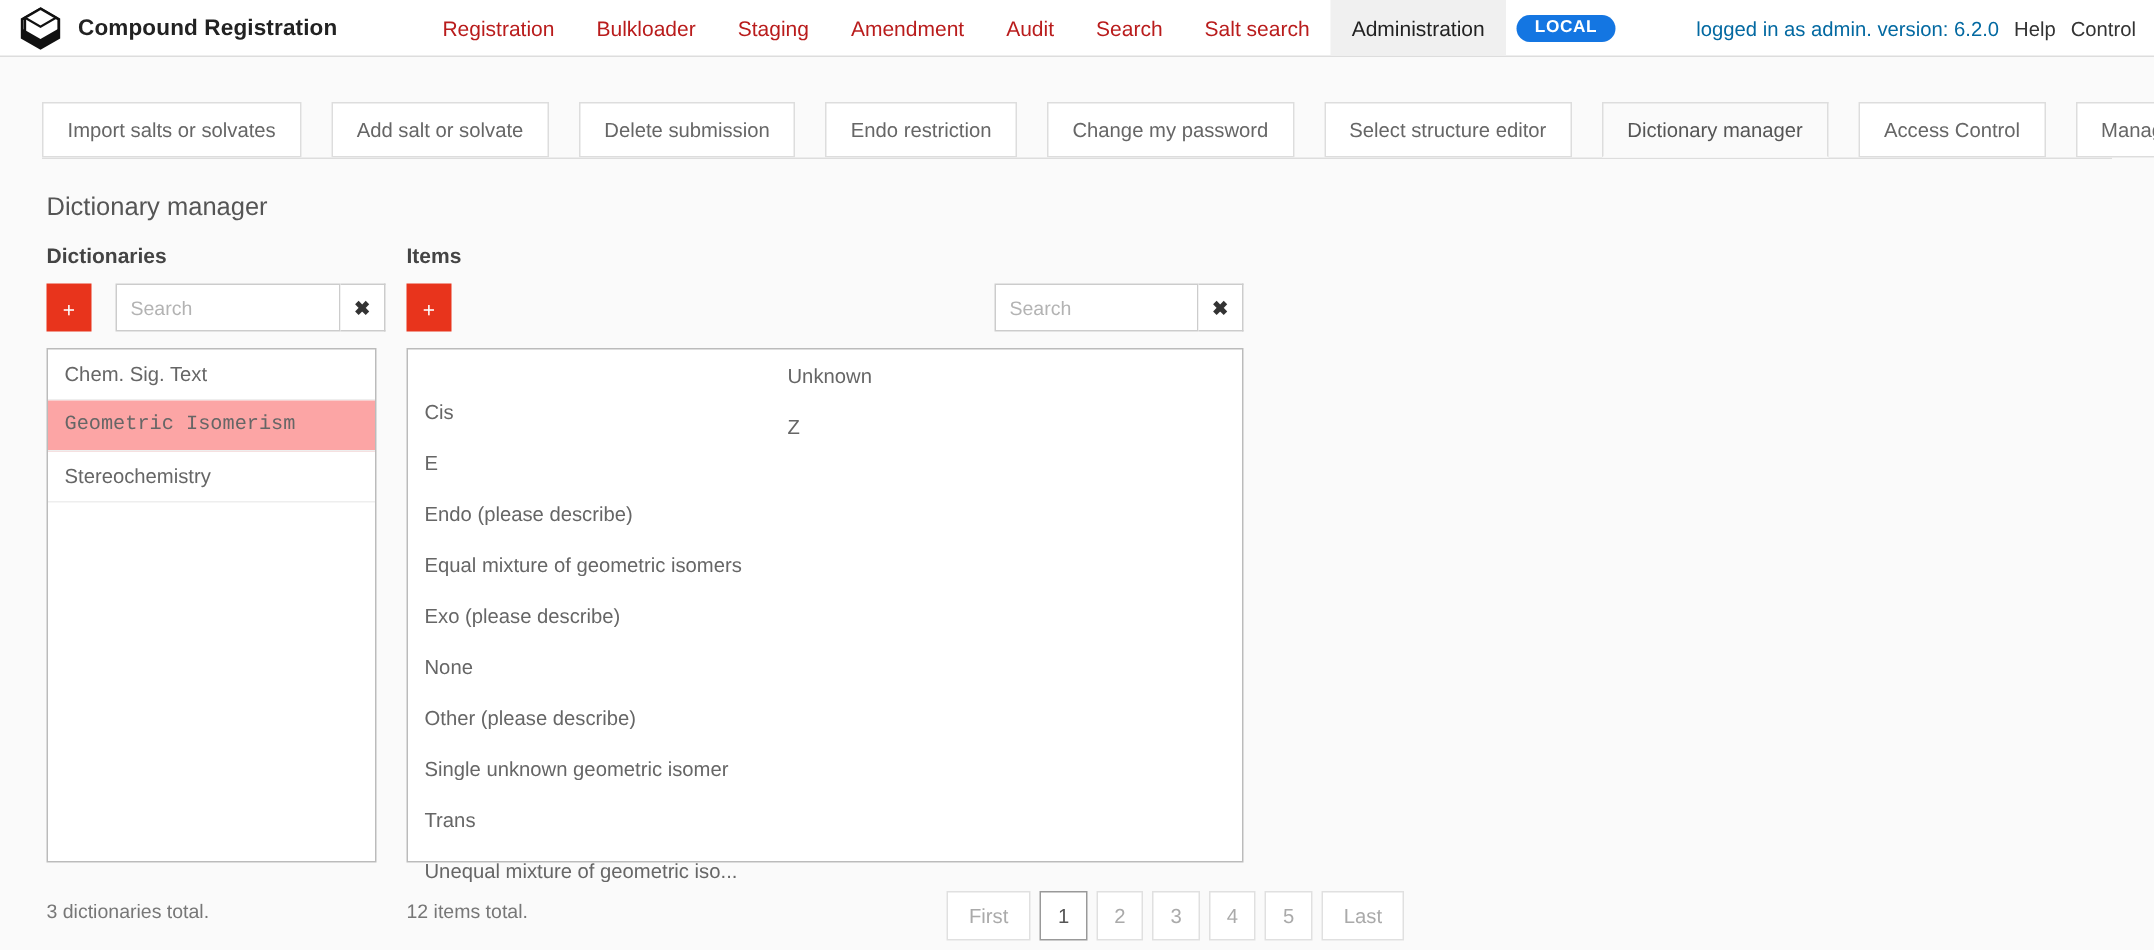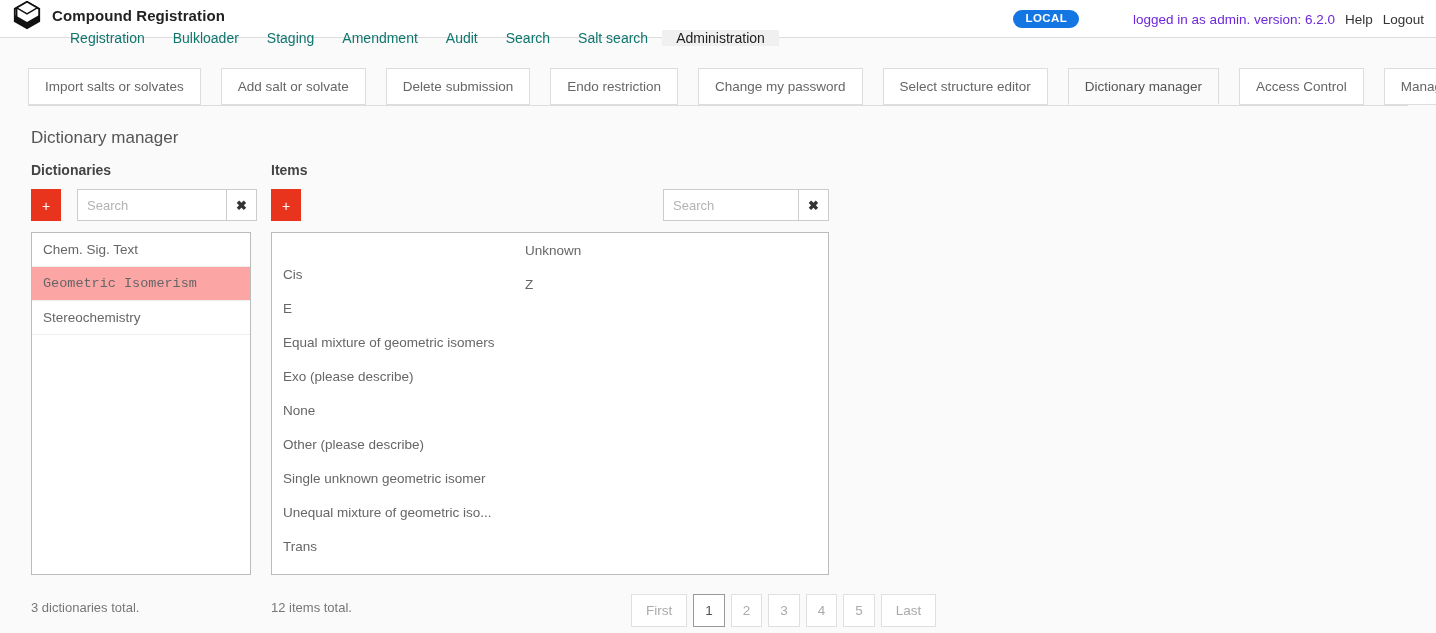--- a/index.html
+++ b/index.html
@@ -14,21 +14,20 @@
   }
 
   
   .topbar {
     position: relative;
     height: 38px;
     background: #ffffff;
     border-bottom: 1px solid #dddddd;
     display: flex;
     align-items: stretch;
-    flex-direction: column;
   }
   .brand {
     display: flex;
     align-items: center;
     padding-left: 12px;
     gap: 10px;
   }
   .brand-logo { width: 30px; height: 30px; display: block; }
   .brand-title {
     font-size: 15px;
@@ -40,21 +39,21 @@
   .mainnav {
     display: flex;
     align-items: stretch;
     margin-left: 56px;
   }
   .mainnav a {
     display: flex;
     align-items: center;
     padding: 0 14px;
     font-size: 14px;
-    color: #0f766e;
+    color: #b91c1c;
     text-decoration: none;
     white-space: nowrap;
   }
   .mainnav a.active {
     background: #f0f0f0;
     color: #222;
   }
   .topright {
     position: absolute;
     right: 12px;
@@ -71,21 +70,21 @@
     background: #1476e2;
     color: #fff;
     font-size: 11.5px;
     font-weight: bold;
     letter-spacing: .4px;
     border-radius: 11px;
     padding: 3px 12px 4px;
     line-height: 1;
   }
   .topright a { color: #333; text-decoration: none; }
-  .userinfo { color: #6d28d9; padding-left: 44px; }
+  .userinfo { color: #0369a1; padding-left: 44px; }
 
   
   .subtabs-wrap {
     margin: 30px 0 0 28px;
     width: 1380px;
     height: 38px;
     border-bottom: 1px solid #ddd;
     display: flex;
     align-items: flex-end;
     gap: 21px;
@@ -287,21 +286,21 @@
     <a href="#">Audit</a>
     <a href="#">Search</a>
     <a href="#">Salt search</a>
     <a href="#" class="active">Administration</a>
   </nav>
 
   <div class="topright">
     <span class="badge-local">LOCAL</span>
     <span class="userinfo">logged in as admin. version: 6.2.0</span>
     <a href="#">Help</a>
-    <a href="#">Logout</a>
+    <a href="#">Control</a>
   </div>
 </div>
 
 <div class="subtabs-wrap">
   <div class="subtab">Import salts or solvates</div>
   <div class="subtab">Add salt or solvate</div>
   <div class="subtab">Delete submission</div>
   <div class="subtab">Endo restriction</div>
   <div class="subtab">Change my password</div>
   <div class="subtab">Select structure editor</div>
@@ -354,45 +353,49 @@
     <div class="listbox items">
       <div class="item-row">
         <div class="item-cell c1">Cis</div>
         <div class="item-cell c2">Unknown</div>
       </div>
       <div class="item-row">
         <div class="item-cell c1">E</div>
         <div class="item-cell c2">Z</div>
       </div>
       <div class="item-row">
+        <div class="item-cell c1">Endo (please describe)</div>
+        <div class="item-cell c2"></div>
+      </div>
+      <div class="item-row">
         <div class="item-cell c1">Equal mixture of geometric isomers</div>
         <div class="item-cell c2"></div>
       </div>
       <div class="item-row">
         <div class="item-cell c1">Exo (please describe)</div>
         <div class="item-cell c2"></div>
       </div>
       <div class="item-row">
         <div class="item-cell c1">None</div>
         <div class="item-cell c2"></div>
       </div>
       <div class="item-row">
         <div class="item-cell c1">Other (please describe)</div>
         <div class="item-cell c2"></div>
       </div>
       <div class="item-row">
         <div class="item-cell c1">Single unknown geometric isomer</div>
         <div class="item-cell c2"></div>
       </div>
       <div class="item-row">
+        <div class="item-cell c1">Trans</div>
+        <div class="item-cell c2"></div>
+      </div>
+      <div class="item-row">
         <div class="item-cell c1">Unequal mixture of geometric iso...</div>
-        <div class="item-cell c2"></div>
-      </div>
-      <div class="item-row">
-        <div class="item-cell c1">Trans</div>
         <div class="item-cell c2"></div>
       </div>
     </div>
   </div>
 </div>
 
 <div class="footer">
   <div class="total-text total-dict">3 dictionaries total.</div>
   <div class="total-text total-items">12 items total.</div>
 

